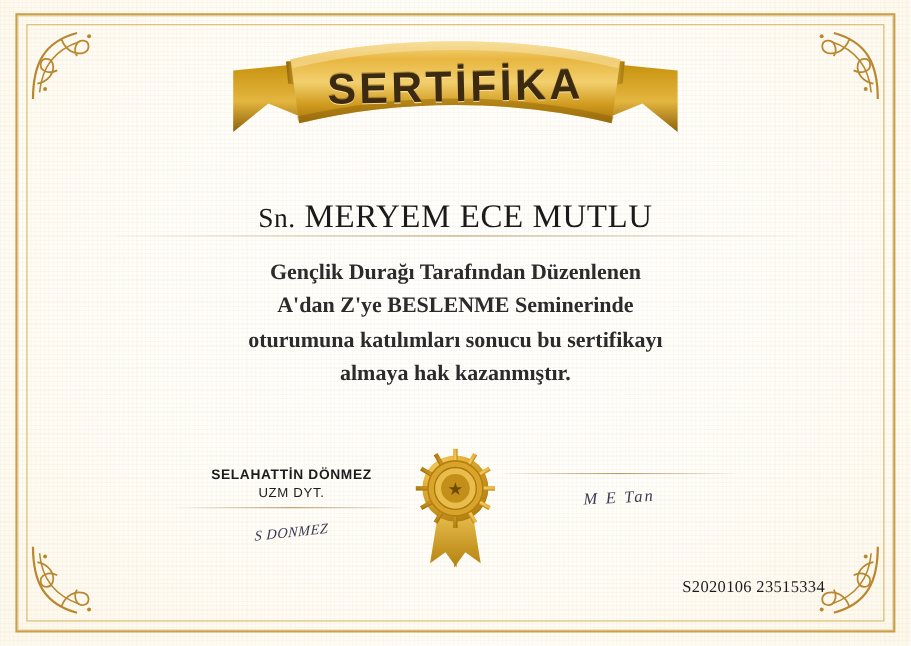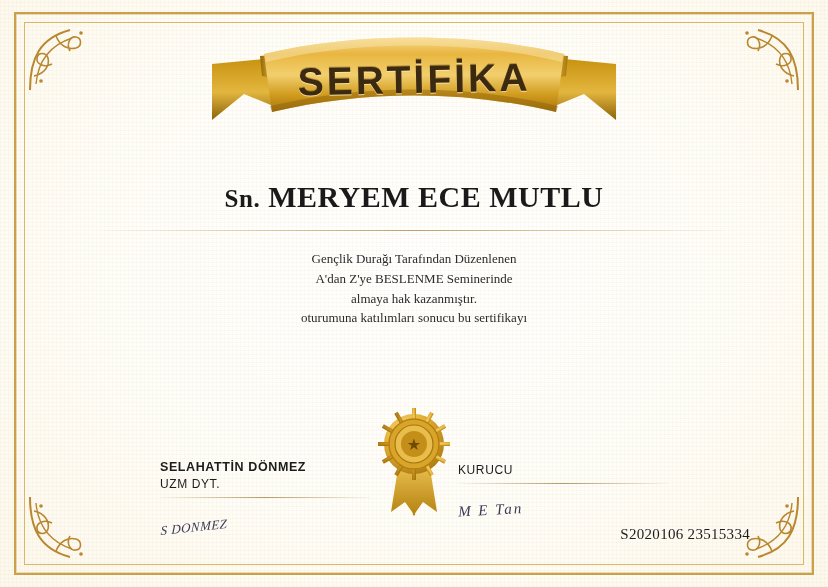--- a/index.html
+++ b/index.html
@@ -76,49 +76,48 @@
 
   #body-area {
     position: absolute;
     left: 60px;
     right: 60px;
     top: 180px;
     text-align: center;
   }
   #recipient-name {
     font-size: 30px;
-    font-weight: bold;
+    font-weight: normal;
     color: #1a1a1a;
     letter-spacing: 0.5px;
-    margin-bottom: 16px;
   }
   #recipient-name .honorific { font-size: 25px; }
   #name-rule {
     width: 620px;
     height: 1px;
     margin: 0 auto 18px auto;
     background: linear-gradient(to right, rgba(200,165,90,0.05), rgba(170,130,60,0.75), rgba(200,165,90,0.05));
   }
   .body-line {
-    font-size: 13px;
+    font-size: 20px;
     color: #2b2b2b;
     line-height: 1.52;
+    font-weight: bold;
   }
 
   #signatures {
     position: absolute;
     left: 0; right: 0;
     top: 424px;
     height: 100px;
   }
   .sig-block {
     position: absolute;
     width: 210px;
-    text-align: left;
-    margin-top: 36px;
+    text-align: center;
   }
   .sig-left  { left: 160px; }
   .sig-right { right: 160px; }
   .sig-name {
     font-family: "Liberation Sans", sans-serif;
     font-size: 12.5px;
     font-weight: bold;
     letter-spacing: 0.6px;
     color: #1c1c1c;
   }
@@ -259,33 +258,32 @@
   </div>
 
   <div id="body-area">
     <div id="recipient-name">
       <span class="honorific">Sn.</span>
       <span>MERYEM ECE MUTLU</span>
     </div>
     <div id="name-rule"></div>
     <div class="body-line">Gençlik Durağı Tarafından Düzenlenen</div>
     <div class="body-line">A'dan Z'ye BESLENME Seminerinde</div>
+    <div class="body-line">oturumuna katılımları sonucu bu sertifikayı</div>
     <div class="body-line">almaya hak kazanmıştır.</div>
-    <div class="body-line">oturumuna katılımları sonucu bu sertifikayı</div>
   </div>
 
   <div id="signatures">
     <div class="sig-block sig-left">
       <div class="sig-name">SELAHATTİN DÖNMEZ</div>
       <div class="sig-title">UZM DYT.</div>
       <div class="sig-rule"></div>
       <div class="sig-mark scribble">S DONMEZ</div>
     </div>
     <div class="sig-block sig-right">
-      <div class="sig-title">KURUCU</div>
       <div class="sig-rule"></div>
       <div class="sig-mark">M E Tan</div>
     </div>
   </div>
 
   <div id="seal">
     <svg viewBox="0 0 86 118">
       <defs>
         <radialGradient id="sealg" cx="38%" cy="32%" r="75%">
           <stop offset="0%" stop-color="#fbe49c"></stop>

